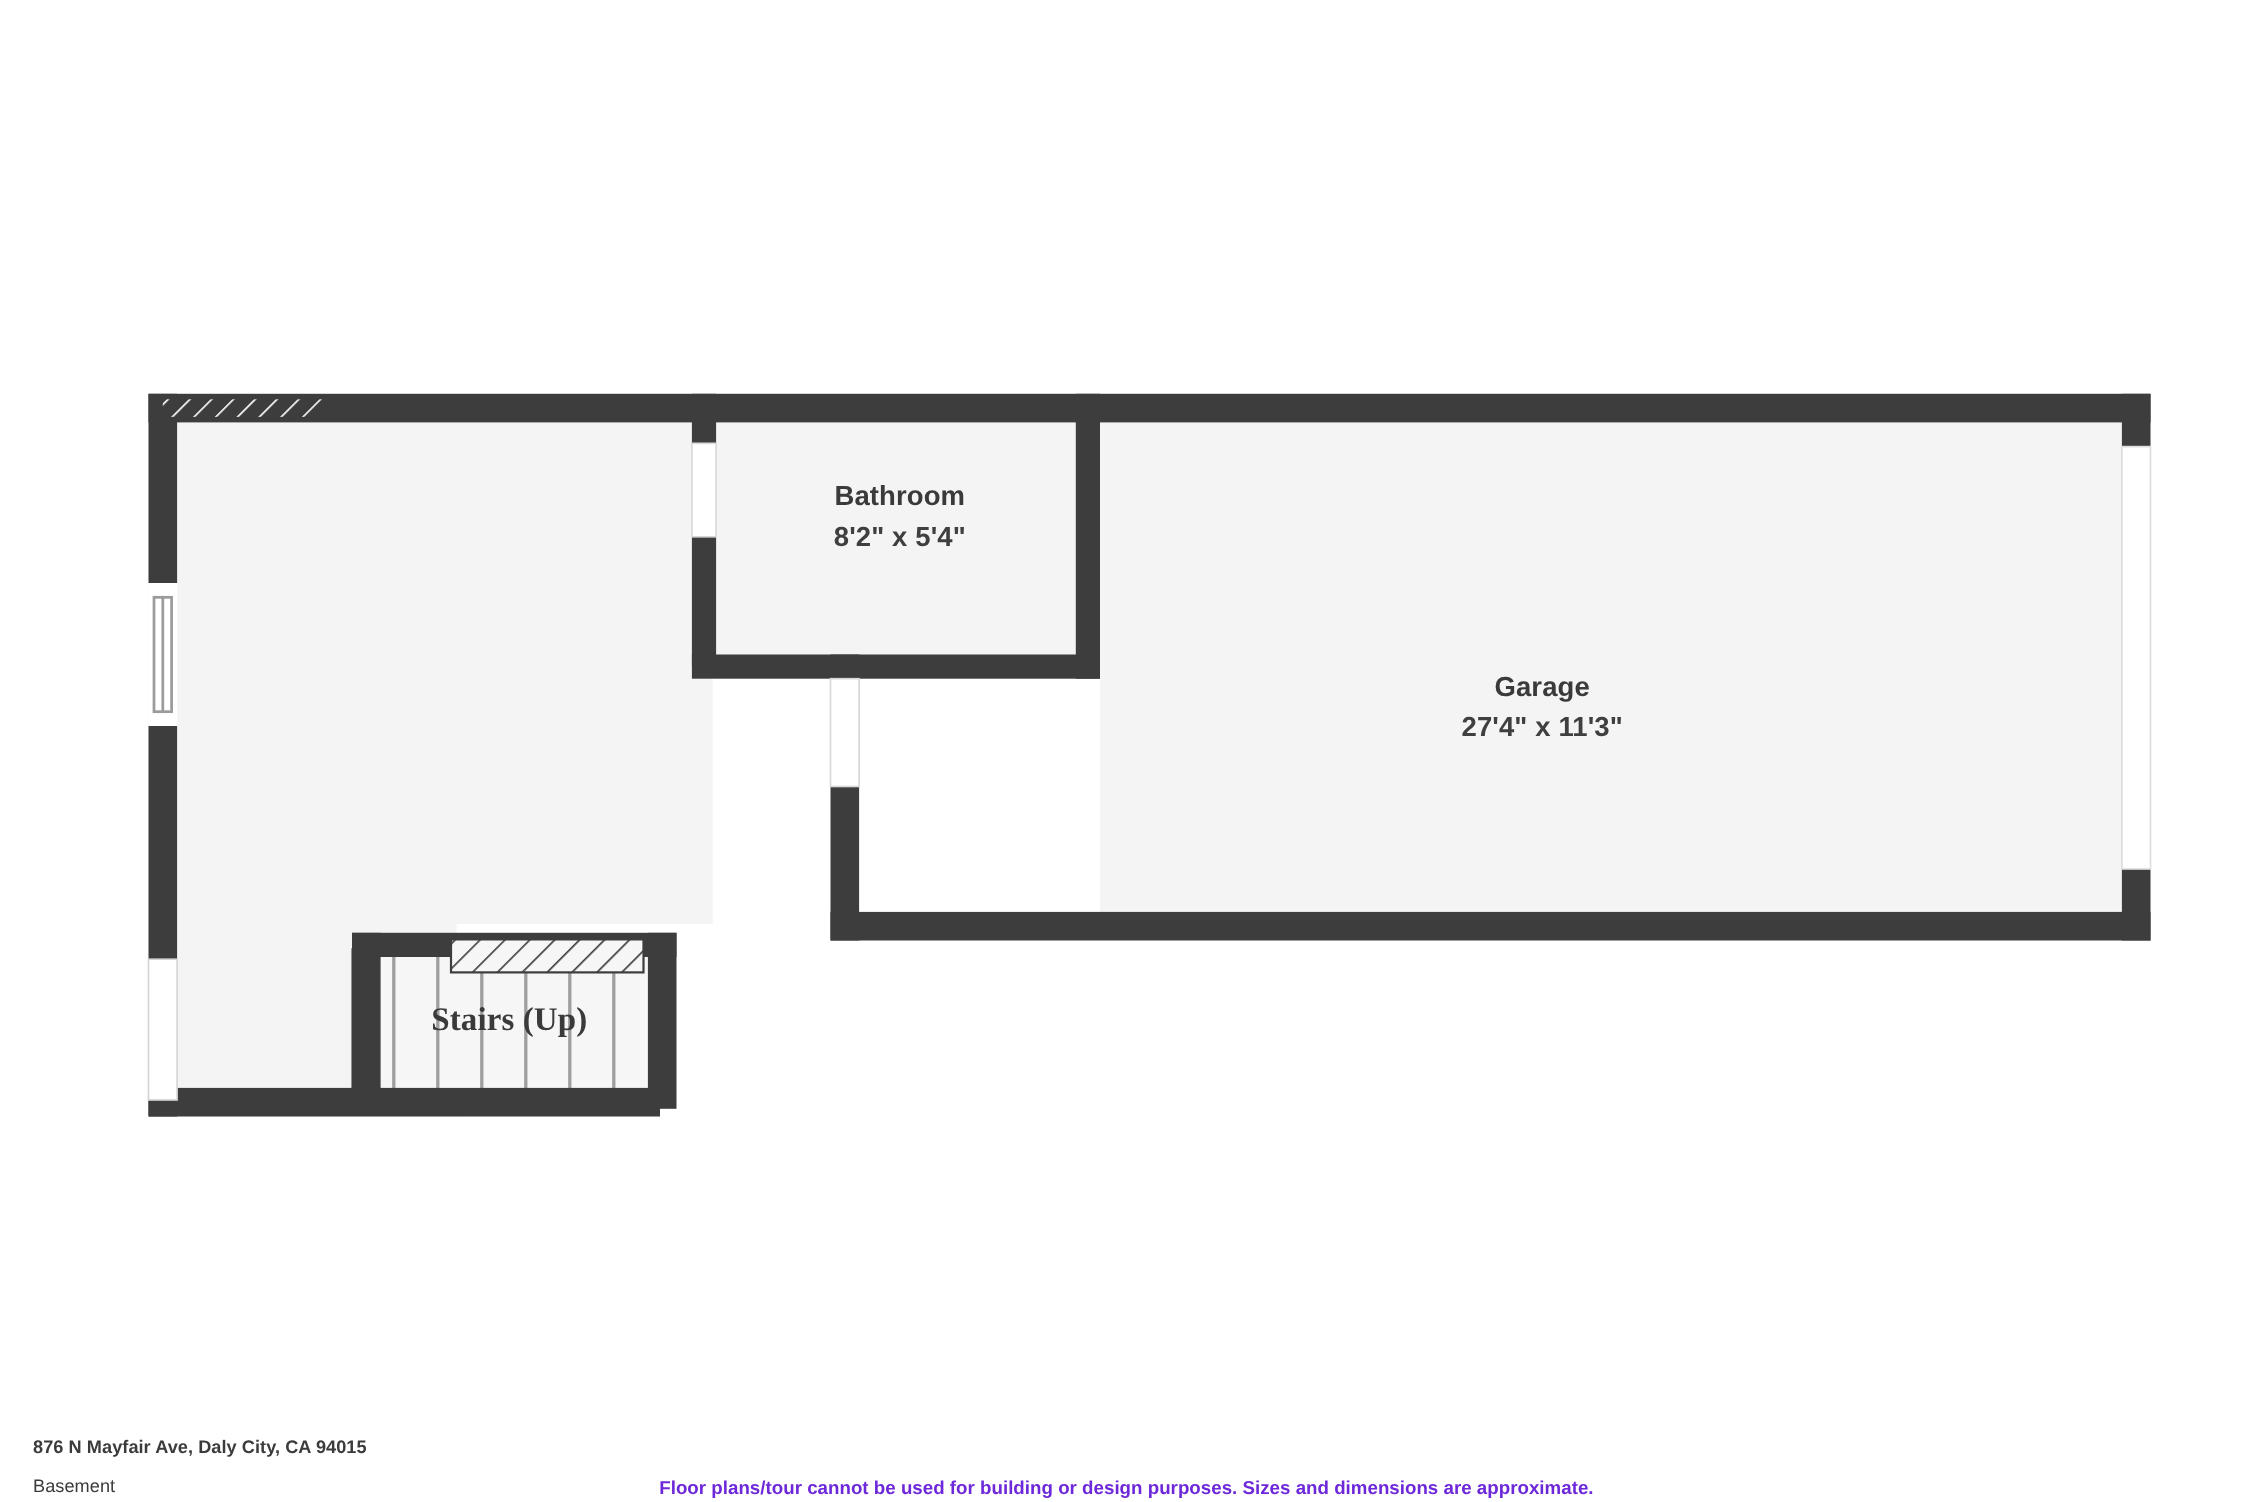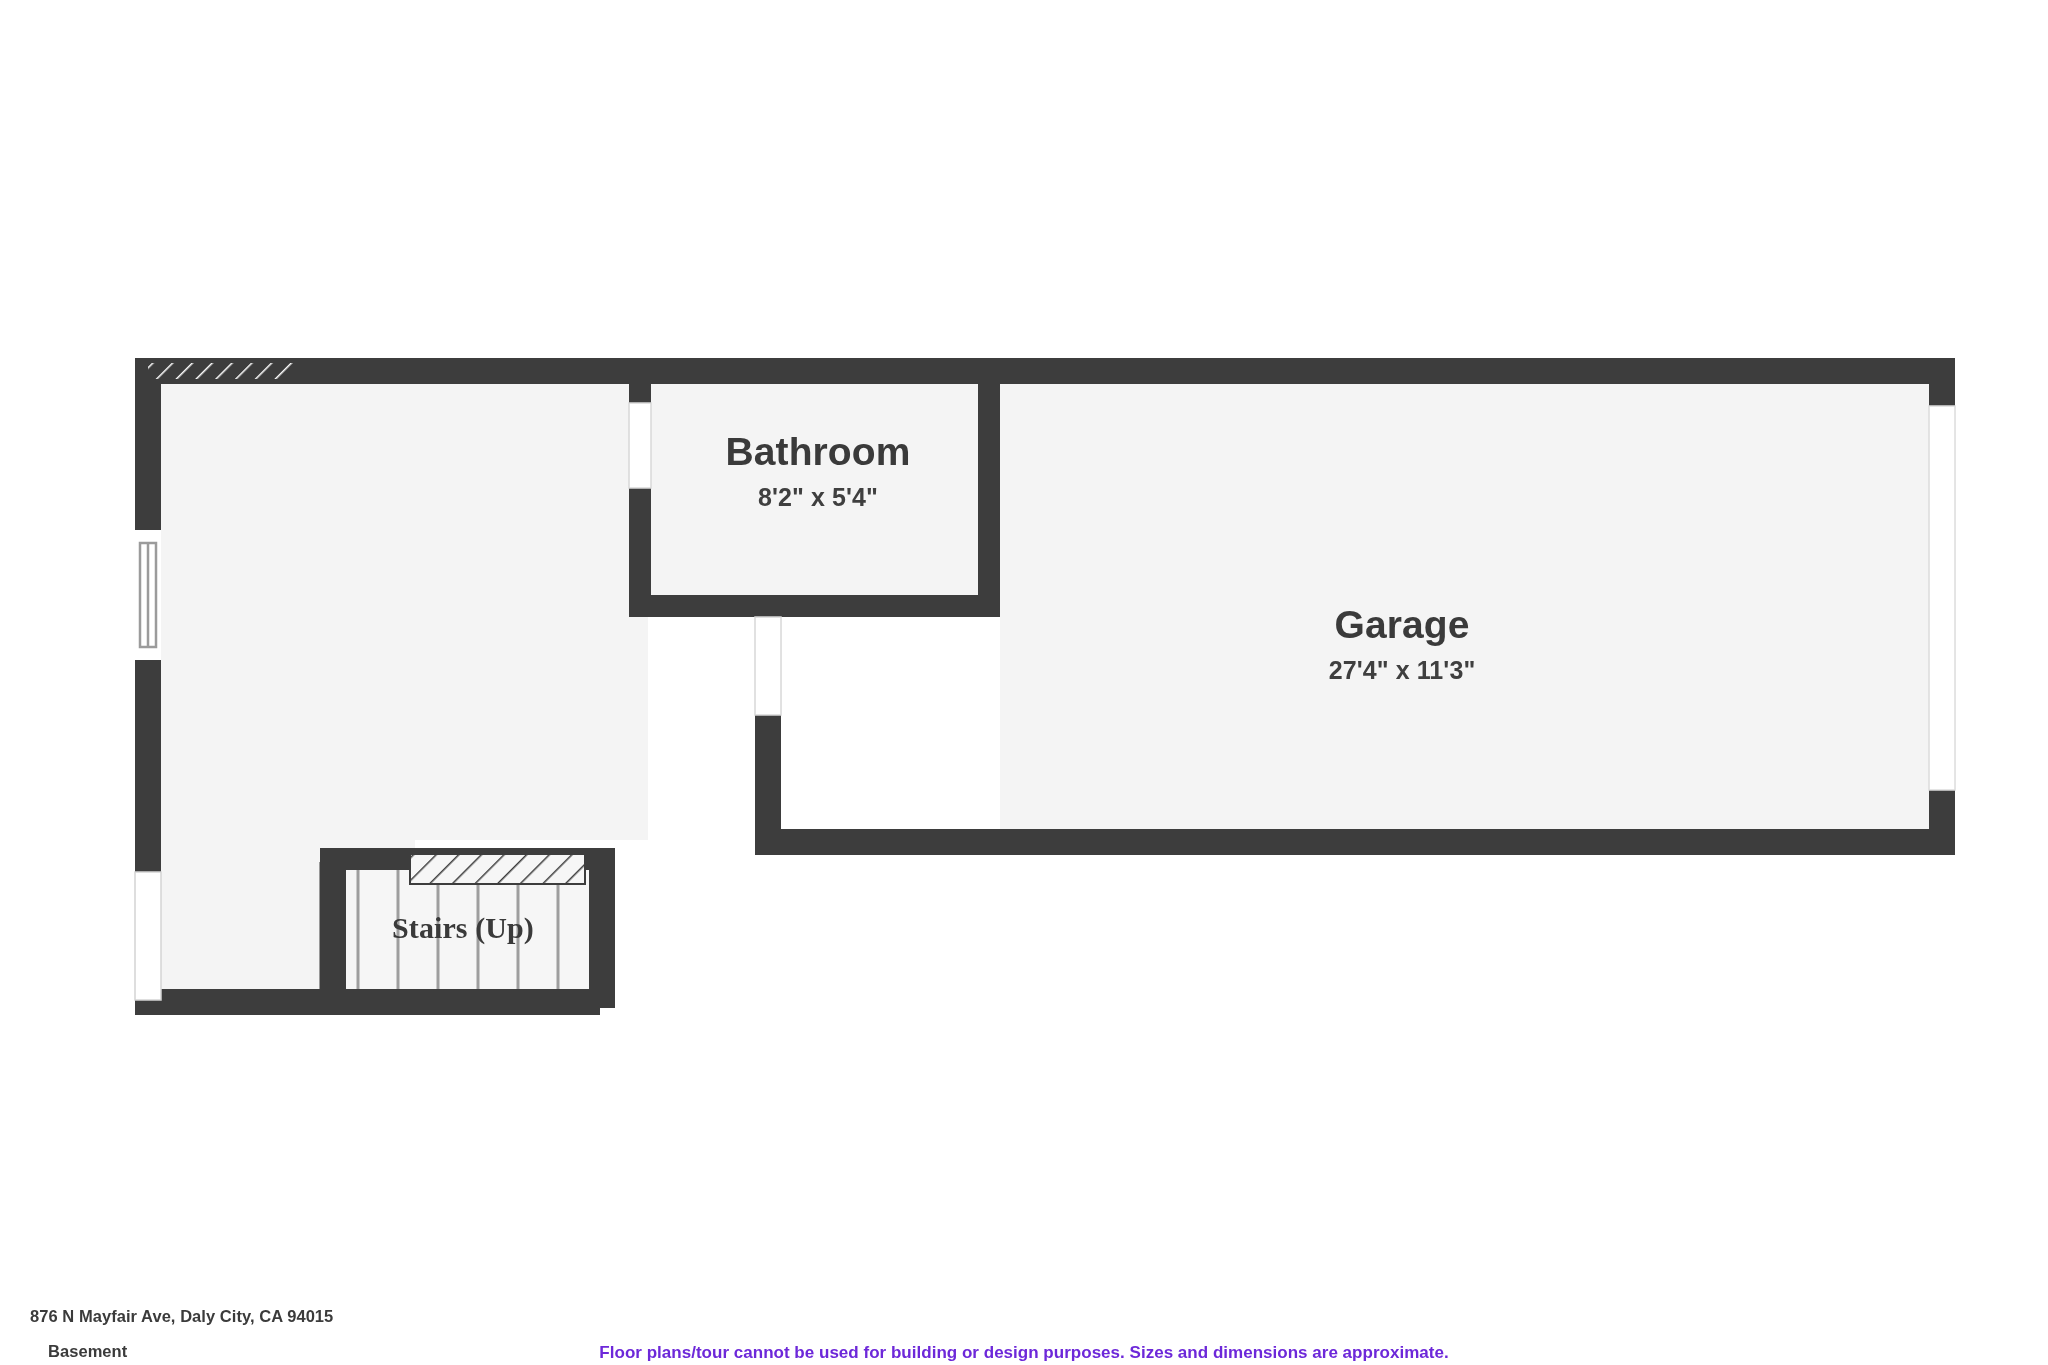--- a/index.html
+++ b/index.html
@@ -38,21 +38,21 @@
     position: absolute;
     text-align: center;
     color: #3b3b3b;
     line-height: 1.22;
     white-space: nowrap;
     transform: translate(-50%, -50%);
     pointer-events: none;
   }
   .room-label .room-name {
     display: block;
-    font-size: 39px;
+    font-size: 25px;
     font-weight: 700;
     letter-spacing: 0.1px;
     color: #3a3a3a;
   }
   .room-label .room-dims {
     display: block;
     font-size: 25px;
     font-weight: 700;
     letter-spacing: 0.1px;
     margin-top: 6px;
@@ -69,24 +69,24 @@
     left: 30px;
     top: 1307px;
     font-size: 16.5px;
     font-weight: 700;
     color: #3b3b3b;
     letter-spacing: 0.05px;
     white-space: nowrap;
   }
   .footer-floor {
     position: absolute;
-    left: 48px;
+    left: 30px;
     top: 1342px;
     font-size: 16.5px;
-    font-weight: 700;
+    font-weight: 400;
     color: #3b3b3b;
     letter-spacing: 0.05px;
     white-space: nowrap;
   }
   .footer-disclaimer {
     position: absolute;
     left: 50%;
     top: 1343px;
     transform: translateX(-50%);
     font-size: 17px;

